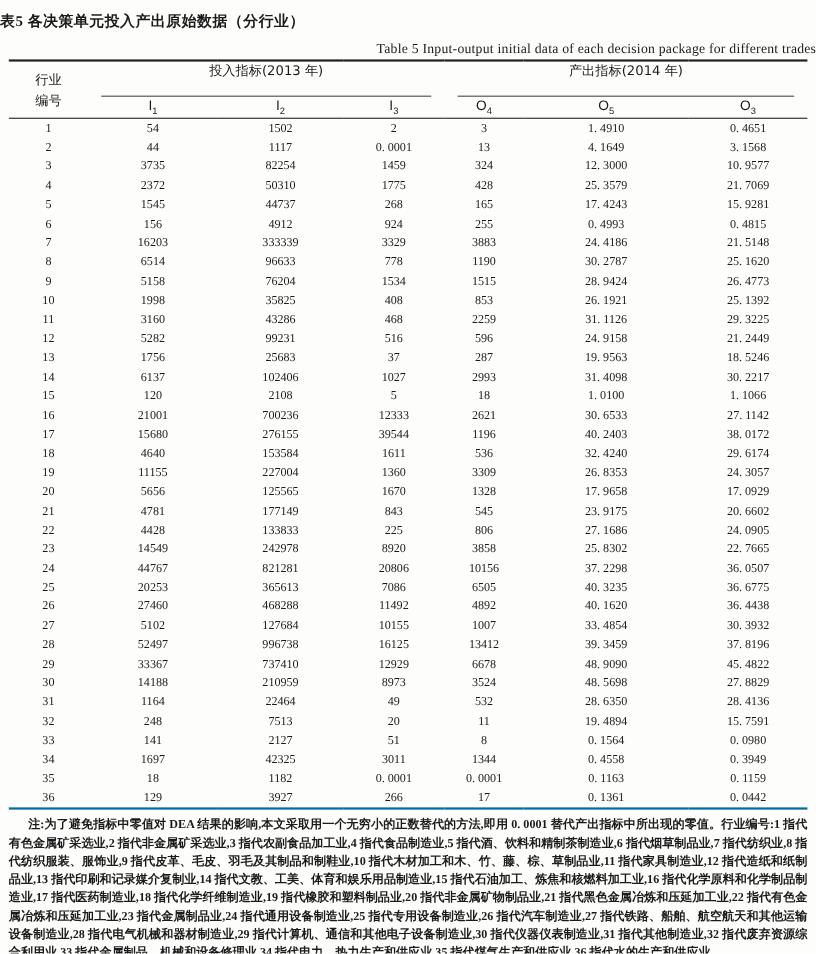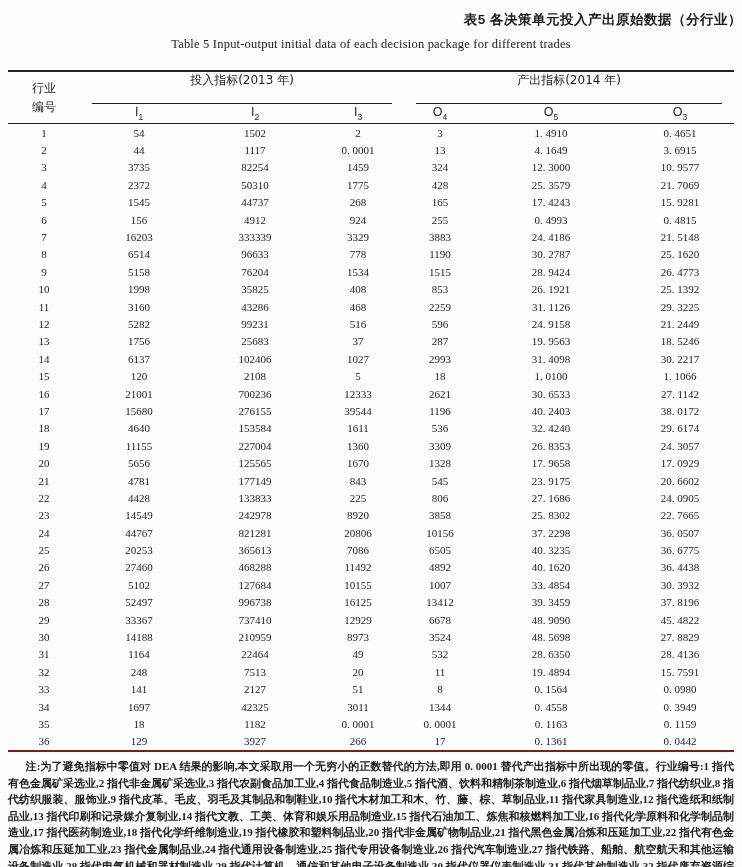--- a/index.html
+++ b/index.html
@@ -10,40 +10,40 @@
     -webkit-font-smoothing: antialiased;
   }
   .page {
     position: relative;
     width: 742px; height: 867px;
     background: #fdfdfc;
     overflow: hidden;
   }
   .title-zh {
     padding-top: 11px;
-    text-align: right;
-    font-family: Liberation Sans, sans-serif;
+    text-align: left;
+    font-family: Liberation Serif, serif;
     font-weight: bold;
     font-size: 13.5px;
     letter-spacing: 0.5px;
   }
   .title-en {
     margin-top: 8px;
-    text-align: center;
+    text-align: right;
     font-family: "Liberation Serif", serif;
     font-size: 12.5px;
     letter-spacing: 0.2px;
   }
   table.data {
     width: 726px;
-    margin: 18px 8px 0 8px;
+    margin: 2px 8px 0 8px;
     border-collapse: collapse;
     table-layout: fixed;
     border-top: 2px solid #222;
-    border-bottom: 2px solid #7f1d1d;
+    border-bottom: 2px solid #0369a1;
   }
   th, td {
     padding: 0;
     font-weight: normal;
     text-align: center;
     white-space: nowrap;
     overflow: hidden;
   }
   thead th {
     font-family: "DejaVu Sans", sans-serif;
@@ -133,21 +133,21 @@
           <td>1. 4910</td>
           <td>0. 4651</td>
         </tr>
         <tr>
           <td>2</td>
           <td>44</td>
           <td>1117</td>
           <td>0. 0001</td>
           <td>13</td>
           <td>4. 1649</td>
-          <td>3. 6915</td>
+          <td>3. 1568</td>
         </tr>
         <tr>
           <td>3</td>
           <td>3735</td>
           <td>82254</td>
           <td>1459</td>
           <td>324</td>
           <td>12. 3000</td>
           <td>10. 9577</td>
         </tr>

